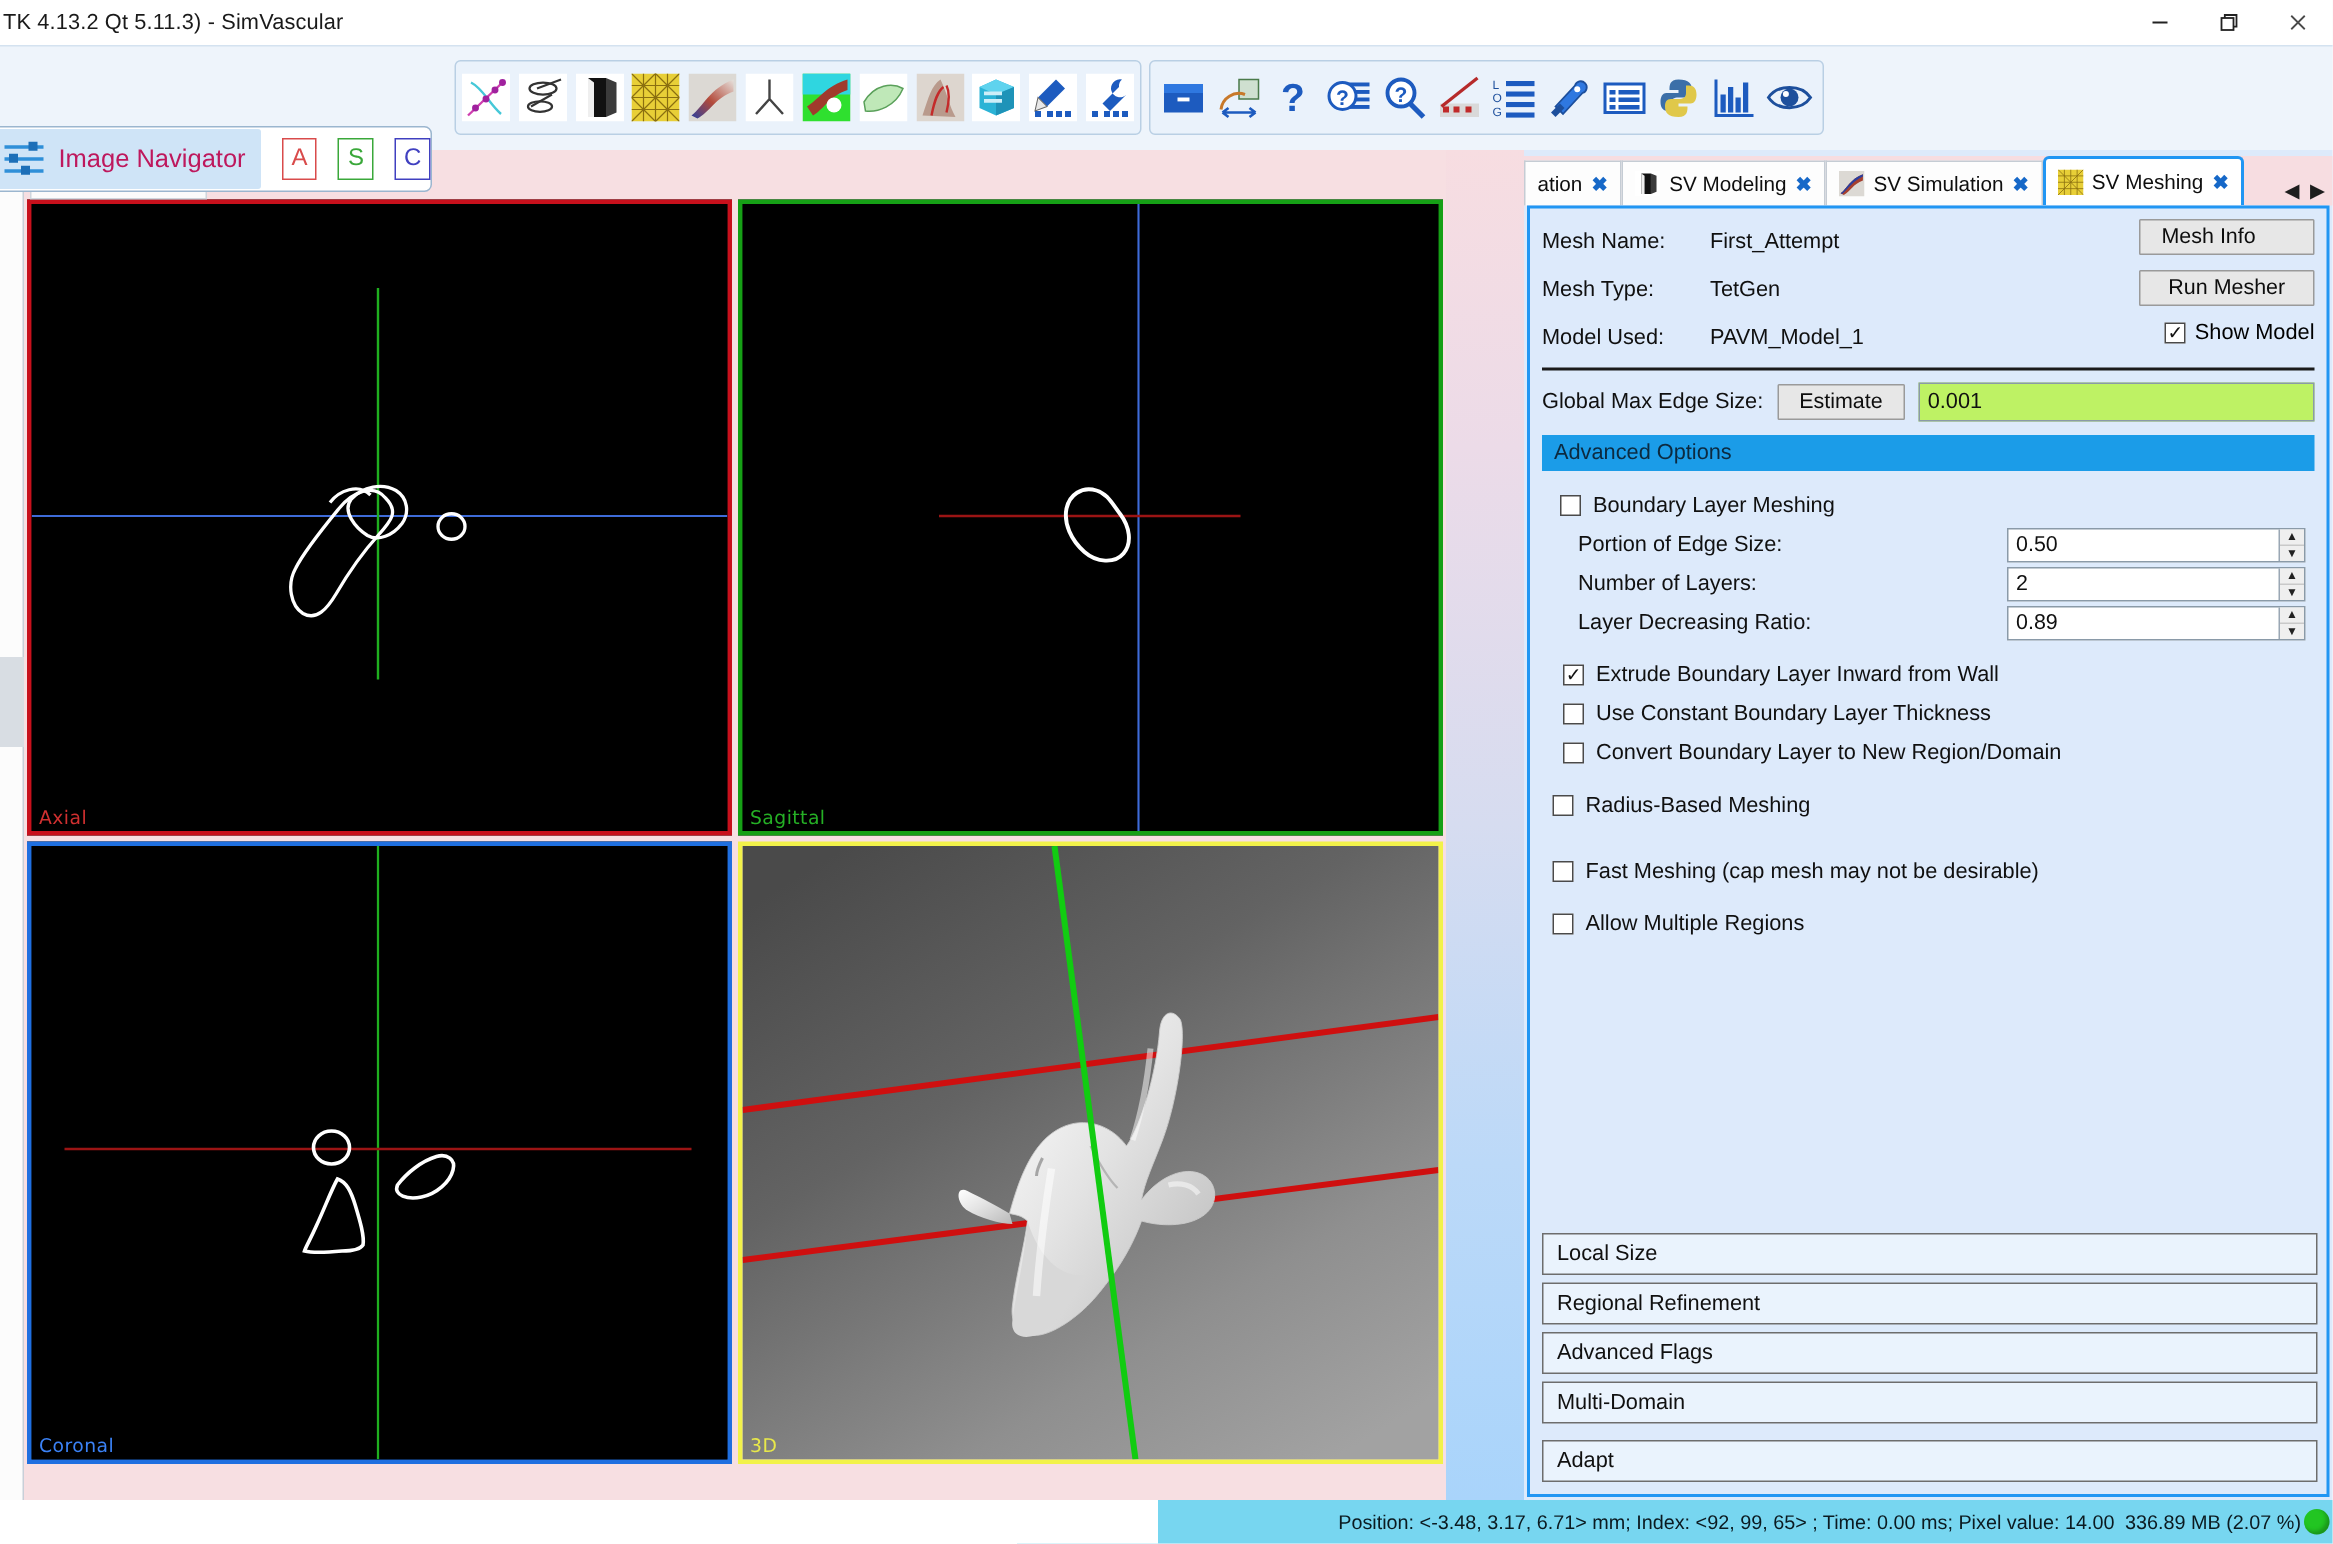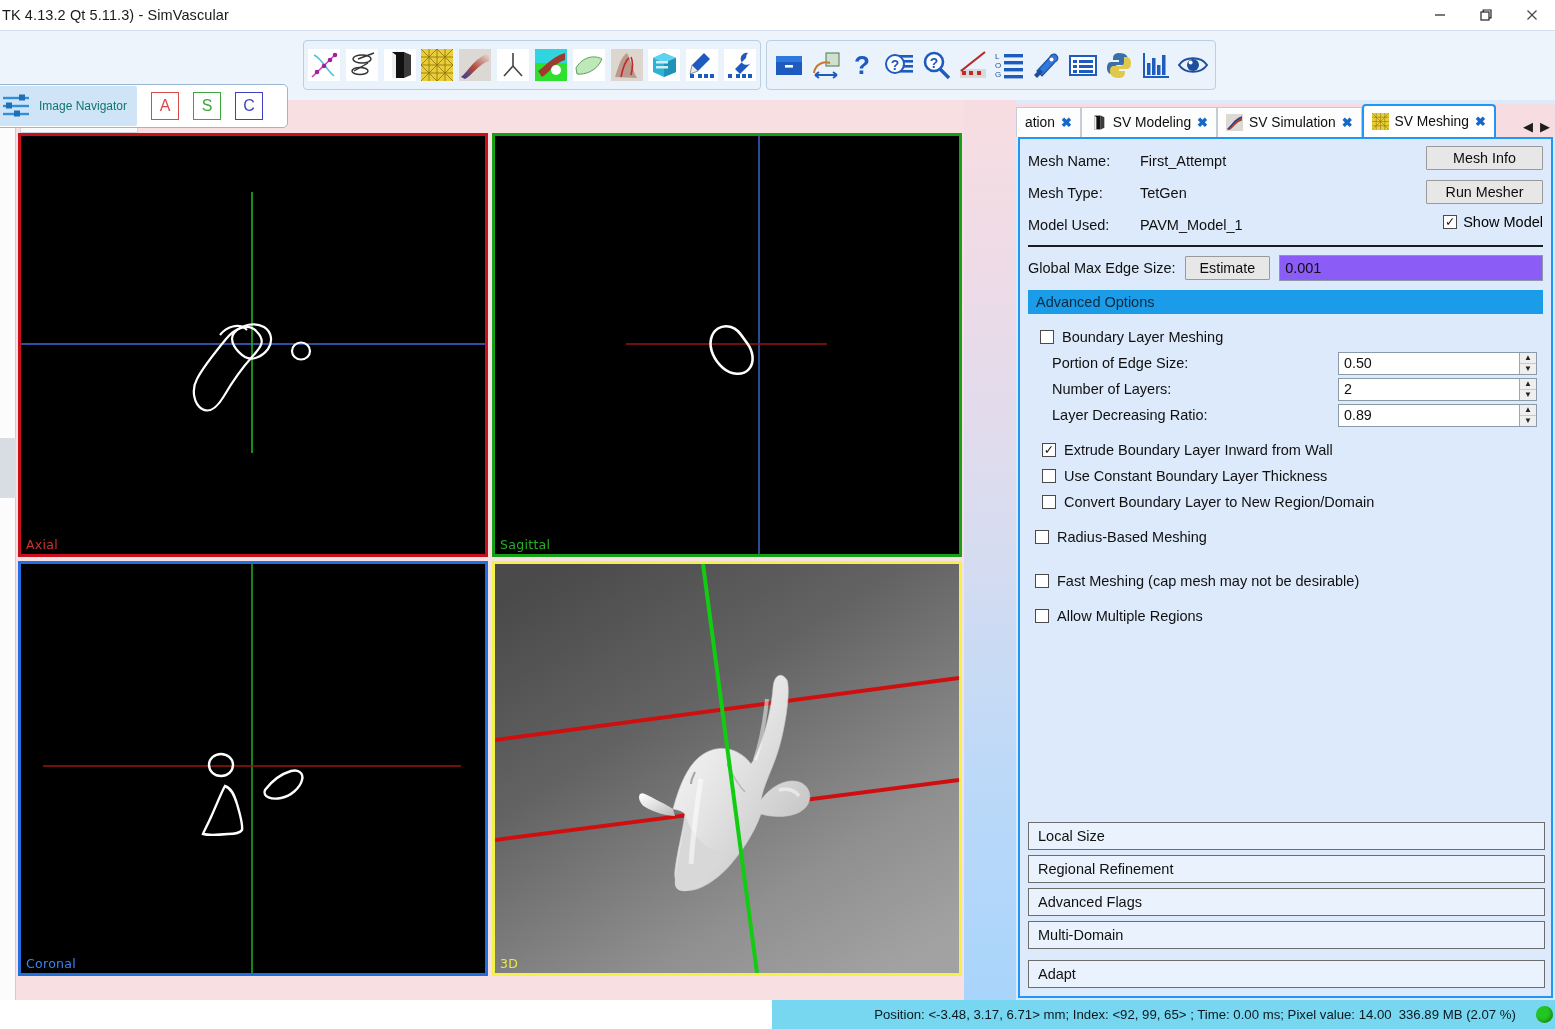--- a/index.html
+++ b/index.html
@@ -47,21 +47,21 @@
     border: 1px solid #9bb6cf;
     border-radius: 5px;
     padding-left: 4px;
     z-index: 5;
   }
   #nav-btn {
     display: flex; align-items: center; gap: 6px;
     background: #cfe4f7; height: 40px; padding: 0 10px 0 4px;
     border-radius: 2px;
   }
-  #nav-btn .lbl { font-size: 12px; color: #0f766e; white-space: nowrap; }
+  #nav-btn .lbl { font-size: 17px; color: #be185d; white-space: nowrap; }
   .ascbtn {
     width: 28px; height: 28px; margin-left: 14px;
     border: 1.6px solid #000;
     display: flex; align-items: center; justify-content: center;
     font-size: 16px; font-weight: 500; background: #fff;
   }
   #btnA { border-color: #d94b4b; color: #d94b4b; }
   #btnS { border-color: #3aa83a; color: #3aa83a; }
   #btnC { border-color: #4040c0; color: #4040c0; }
 
@@ -161,39 +161,39 @@
     display: flex; align-items: center; height: 32px;
     font-size: 14.5px; color: #101010;
   }
   .meshrow .k { min-width: 112px; }
   .meshrow .v { }
   .qbtn {
     background: #e7e7e7; border: 1px solid #9a9a9a;
     font-size: 14.3px; color: #0d0d0d;
     padding: 3px 14px; border-radius: 1px;
   }
-  #meshinfo-btn { position: absolute; right: 8px; top: 7px; width: 117px; text-align: center; }
+  #meshinfo-btn { position: absolute; right: 8px; top: 7px; width: 117px; }
   #runmesher-btn { position: absolute; right: 8px; top: 41px; width: 117px; text-align: center; }
   #showmodel-wrap { position: absolute; right: 8px; top: 75px; display: flex; align-items: center; gap: 6px; font-size: 14.5px; }
 
   .cb {
     width: 14px; height: 14px; border: 1.4px solid #4a4a4a;
     background: #fff; flex: 0 0 auto;
     display: flex; align-items: center; justify-content: center;
     font-size: 12px; color: #111; line-height: 1;
   }
   .cb.off::after { content: ""; }
   .cb.on::after  { content: "\2713"; font-size: 12.5px; }
 
   hr.hrule { border: none; border-top: 2px solid #1b1b1b; margin: 4px 0 6px 0; }
 
   #gmes-row { display: flex; align-items: center; gap: 9px; height: 30px; }
   #gmes-row .lbl { font-size: 14.5px; color: #101010; }
   #gmes-input {
-    flex: 1; height: 26px; background: #8b5cf6; border: 1px solid #8a9aa8;
+    flex: 1; height: 26px; background: #bef264; border: 1px solid #8a9aa8;
     font-size: 14.5px; color: #101010; padding: 2px 5px; display: flex; align-items: center;
   }
   #advhdr {
     background: #1b9ce8; color: #0c2a40; font-size: 14.5px;
     padding: 4px 8px; margin: 7px 0 0 0;
   }
   #advbody { padding: 10px 0 0 12px; }
   .optrow { display: flex; align-items: center; gap: 8px; height: 26px; font-size: 14.5px; color: #101010; }
   .subrow { display: flex; align-items: center; height: 26px; font-size: 14.5px; color: #101010; padding-left: 12px; }
   .subrow .sl { width: 262px; }
@@ -224,21 +224,21 @@
 
   
   #statusbar {
     position: absolute; left: 0; bottom: 0; width: 1555px; height: 29px;
     background: #77d6f0;
     display: flex; align-items: center; justify-content: flex-end;
     font-size: 13.2px; color: #0b1a20;
   }
   #status-left-fill { position: absolute; left: 0; top: 0; width: 772px; height: 29px; background: #ffffff; }
   #status-msg { padding-right: 7px; white-space: nowrap; z-index: 2; }
-  #status-mem { padding-right: 20px; white-space: nowrap; z-index: 2; }
+  #status-mem { padding-right: 2px; white-space: nowrap; z-index: 2; }
   #mem-dot {
     width: 17px; height: 17px; border-radius: 50%;
     background: #22c522; margin-right: 2px; z-index: 2;
     box-shadow: inset -2px -2px 3px rgba(0,0,0,.25);
   }
 </style>
 </head>
 <body>
 
 <div id="titlebar">

